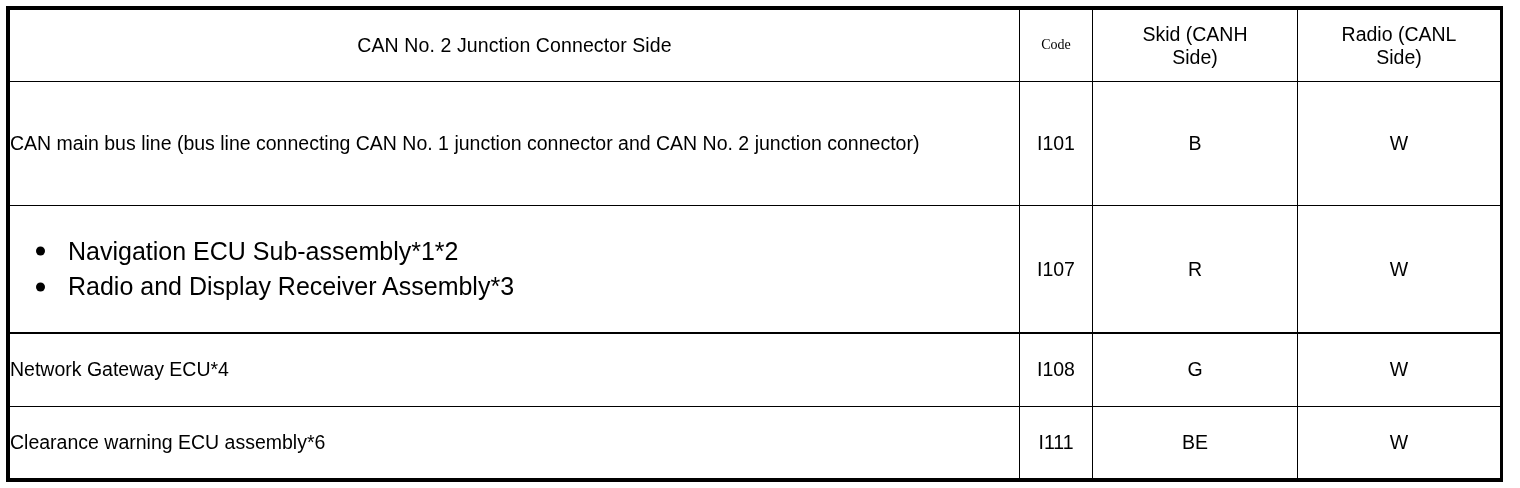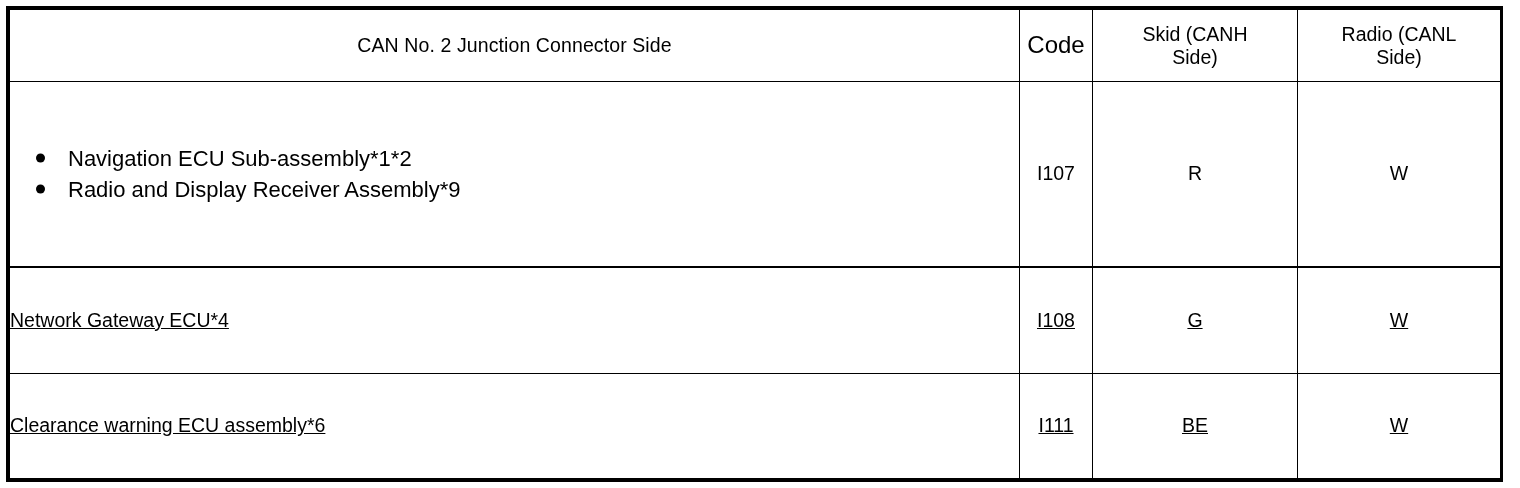--- a/index.html
+++ b/index.html
@@ -51,21 +51,21 @@
   
   thead th {
     font-weight: bold;
     font-size: 19.5px;
     text-align: center;
     line-height: 1.18;
     border-bottom: 3px solid #000;
     height: 71px;
   }
   thead th.h-desc { letter-spacing: 0.1px; }
-  thead th.h-code { font-size: 24px; }
+  thead th.h-code { font-size: 14px; font-family: Liberation Serif, serif; }
 
   
   tbody td {
     font-size: 19.5px;
     line-height: 1.28;
   }
   td.desc {
     text-align: left;
     padding: 0 8px 0 6px;
   }
@@ -76,38 +76,38 @@
   
   ul.bullets {
     list-style: none;
     margin: 0;
     padding: 0 0 0 26px;
   }
   ul.bullets li {
     position: relative;
     padding-left: 32px;
     line-height: 1.42;
-    font-size: 22px;
+    font-size: 25px;
   }
   ul.bullets li .bullet-dot {
     position: absolute;
     left: 0;
     top: 50%;
     transform: translateY(-50%);
     width: 9px;
     height: 9px;
     background: #000;
     border-radius: 50%;
     display: block;
   }
 
   
   tr.r-tall-1 td { height: 73px; }
   tr.r-tall-2 td { height: 74px; }
-  tr.r-std   td { height: 42px; text-decoration: underline; }
+  tr.r-std   td { height: 42px; }
 
   
   tr.sep-below td { border-bottom: 2.5px solid #000; }
   tr.sep-thin  td { border-bottom: 1px solid #000; }
 </style>
 </head>
 <body>
 
 <div id="table-wrap">
   <table class="can-table">
@@ -126,31 +126,37 @@
           <span>Side)</span>
         </th>
         <th class="h-canl">
           <span>Radio (CANL</span><br>
           <span>Side)</span>
         </th>
       </tr>
     </thead>
     <tbody>
 
+      <tr class="r-tall-1 sep-thin">
+        <td class="desc">CAN main bus line (bus line connecting CAN No. 1 junction connector and CAN No. 2 junction connector)</td>
+        <td class="code">I101</td>
+        <td class="color">B</td>
+        <td class="color">W</td>
+      </tr>
 
       <tr class="r-tall-2 sep-below">
         <td class="desc">
           <ul class="bullets">
             <li>
               <span class="bullet-dot"></span>
               <span>Navigation ECU Sub-assembly*1*2</span>
             </li>
             <li>
               <span class="bullet-dot"></span>
-              <span>Radio and Display Receiver Assembly*9</span>
+              <span>Radio and Display Receiver Assembly*3</span>
             </li>
           </ul>
         </td>
         <td class="code">I107</td>
         <td class="color">R</td>
         <td class="color">W</td>
       </tr>
 
       <tr class="r-std sep-thin">
         <td class="desc">Network Gateway ECU*4</td>

